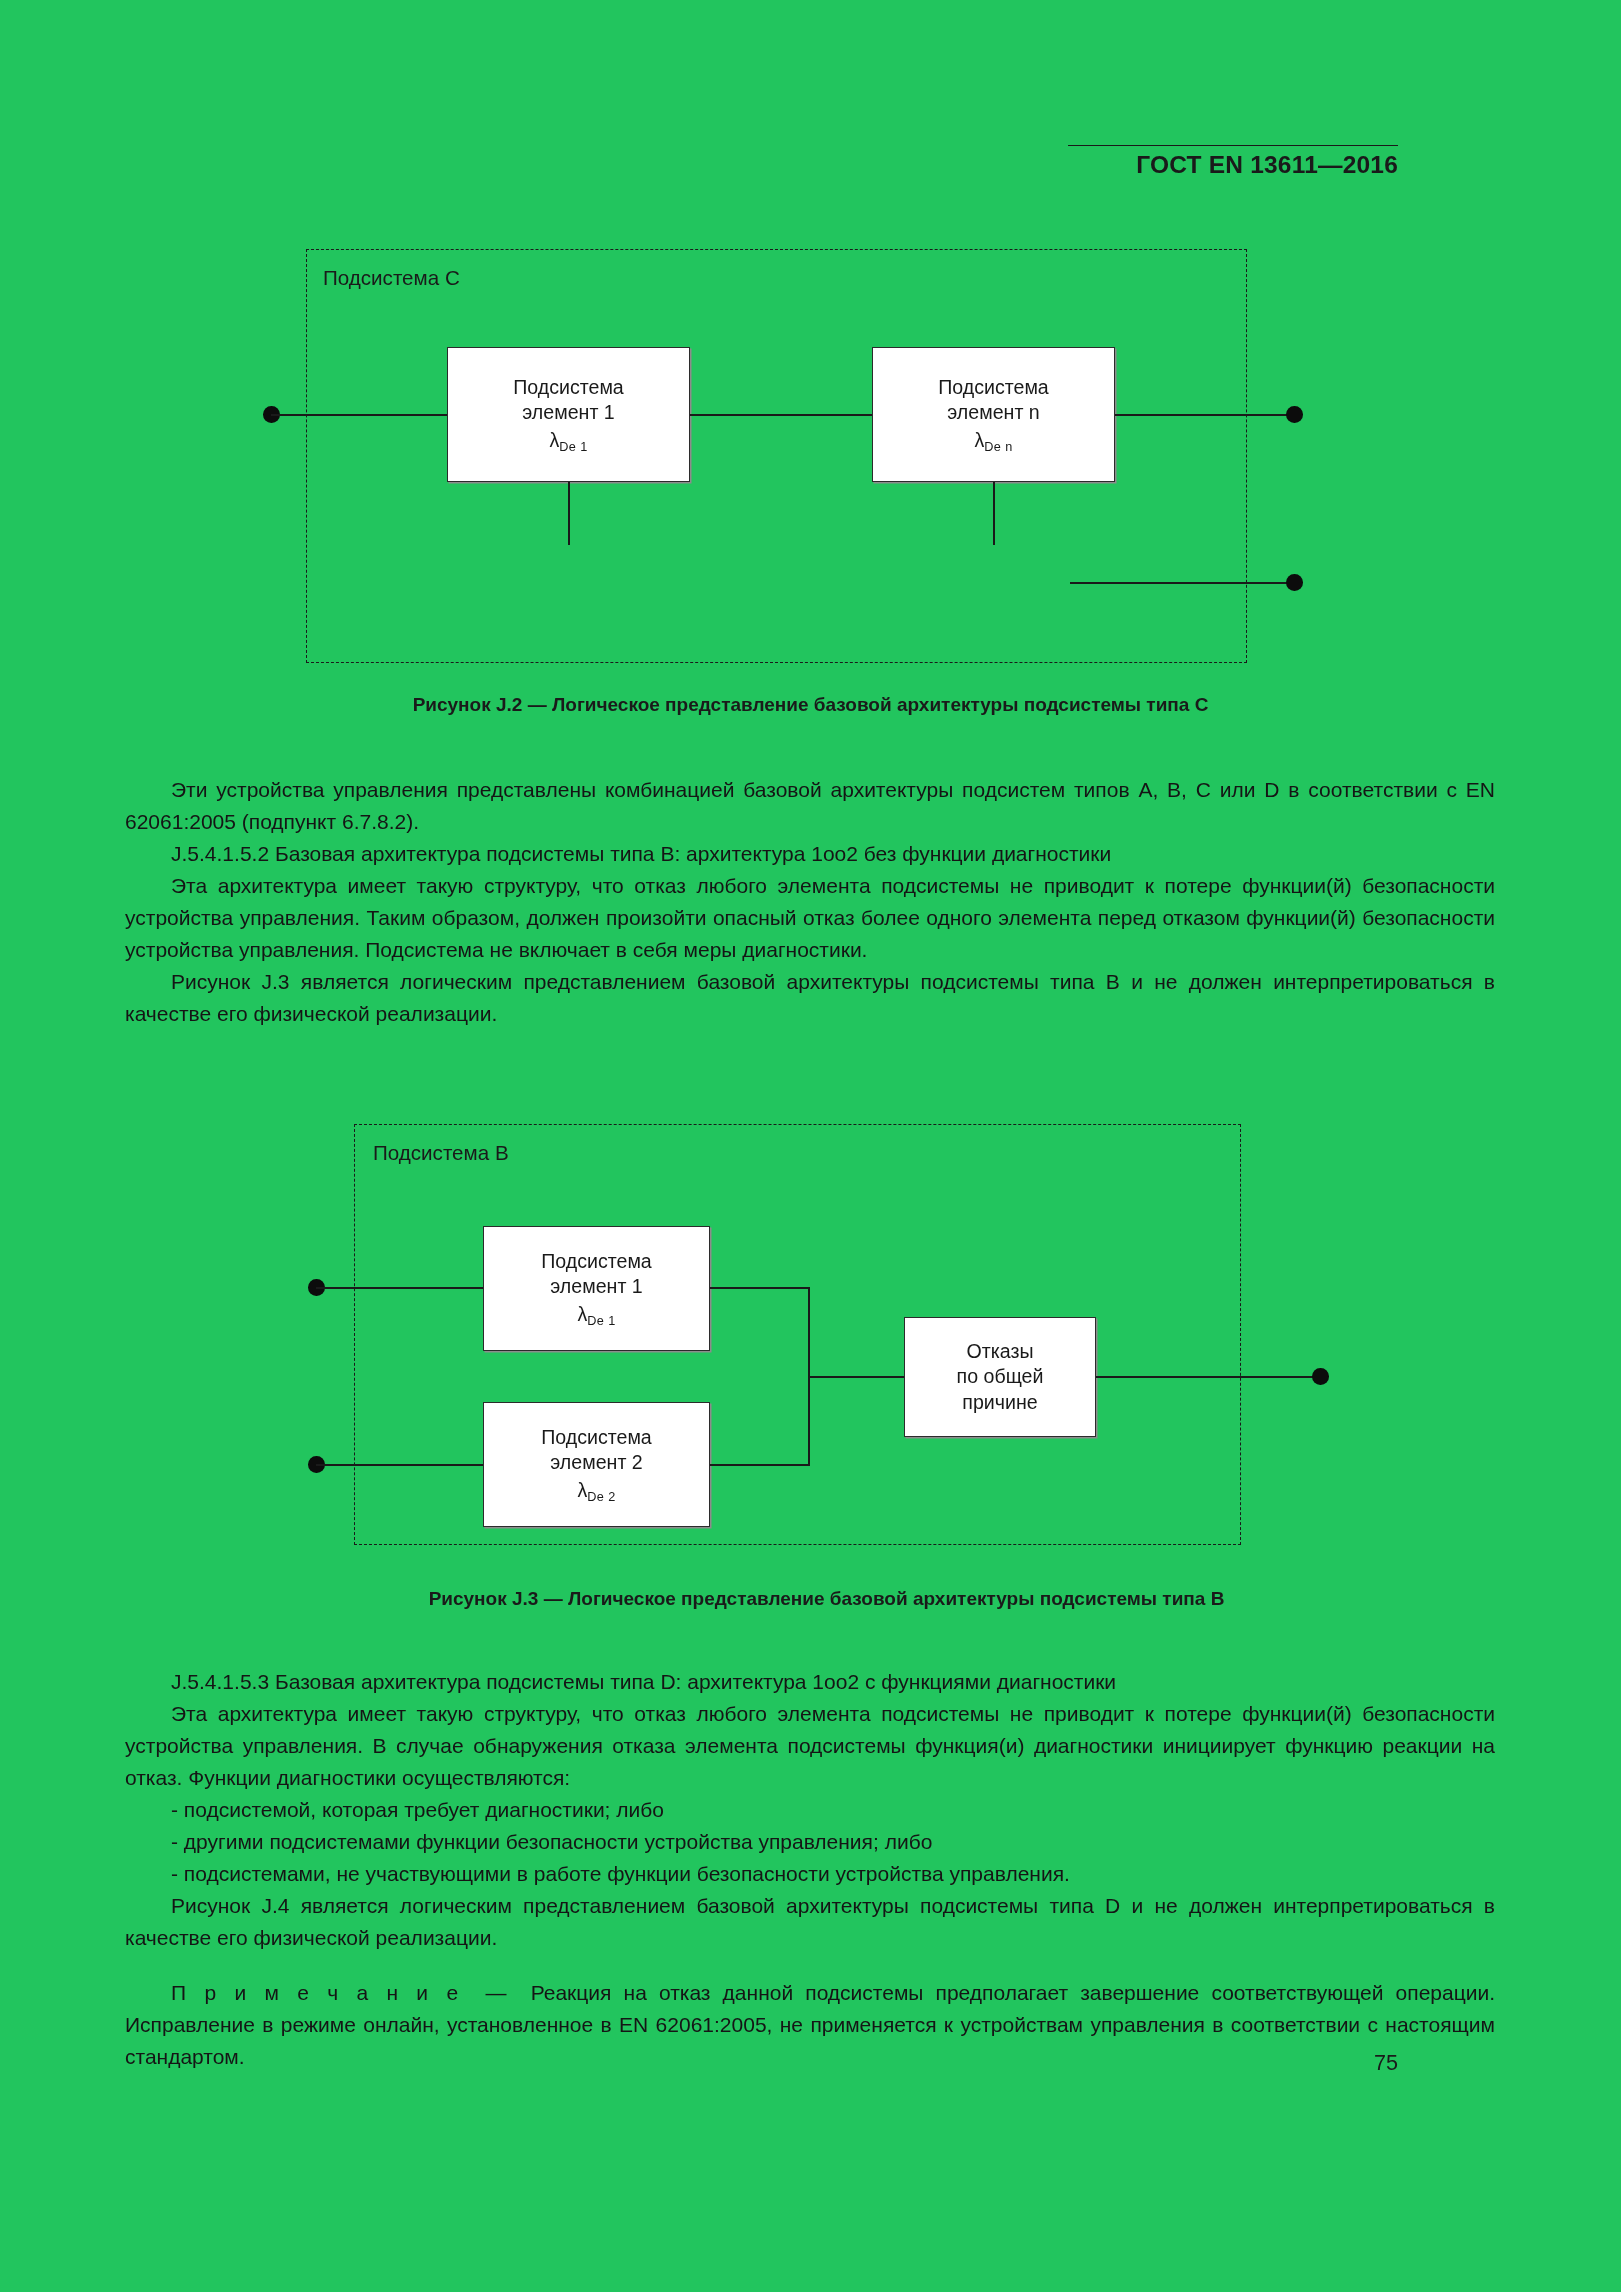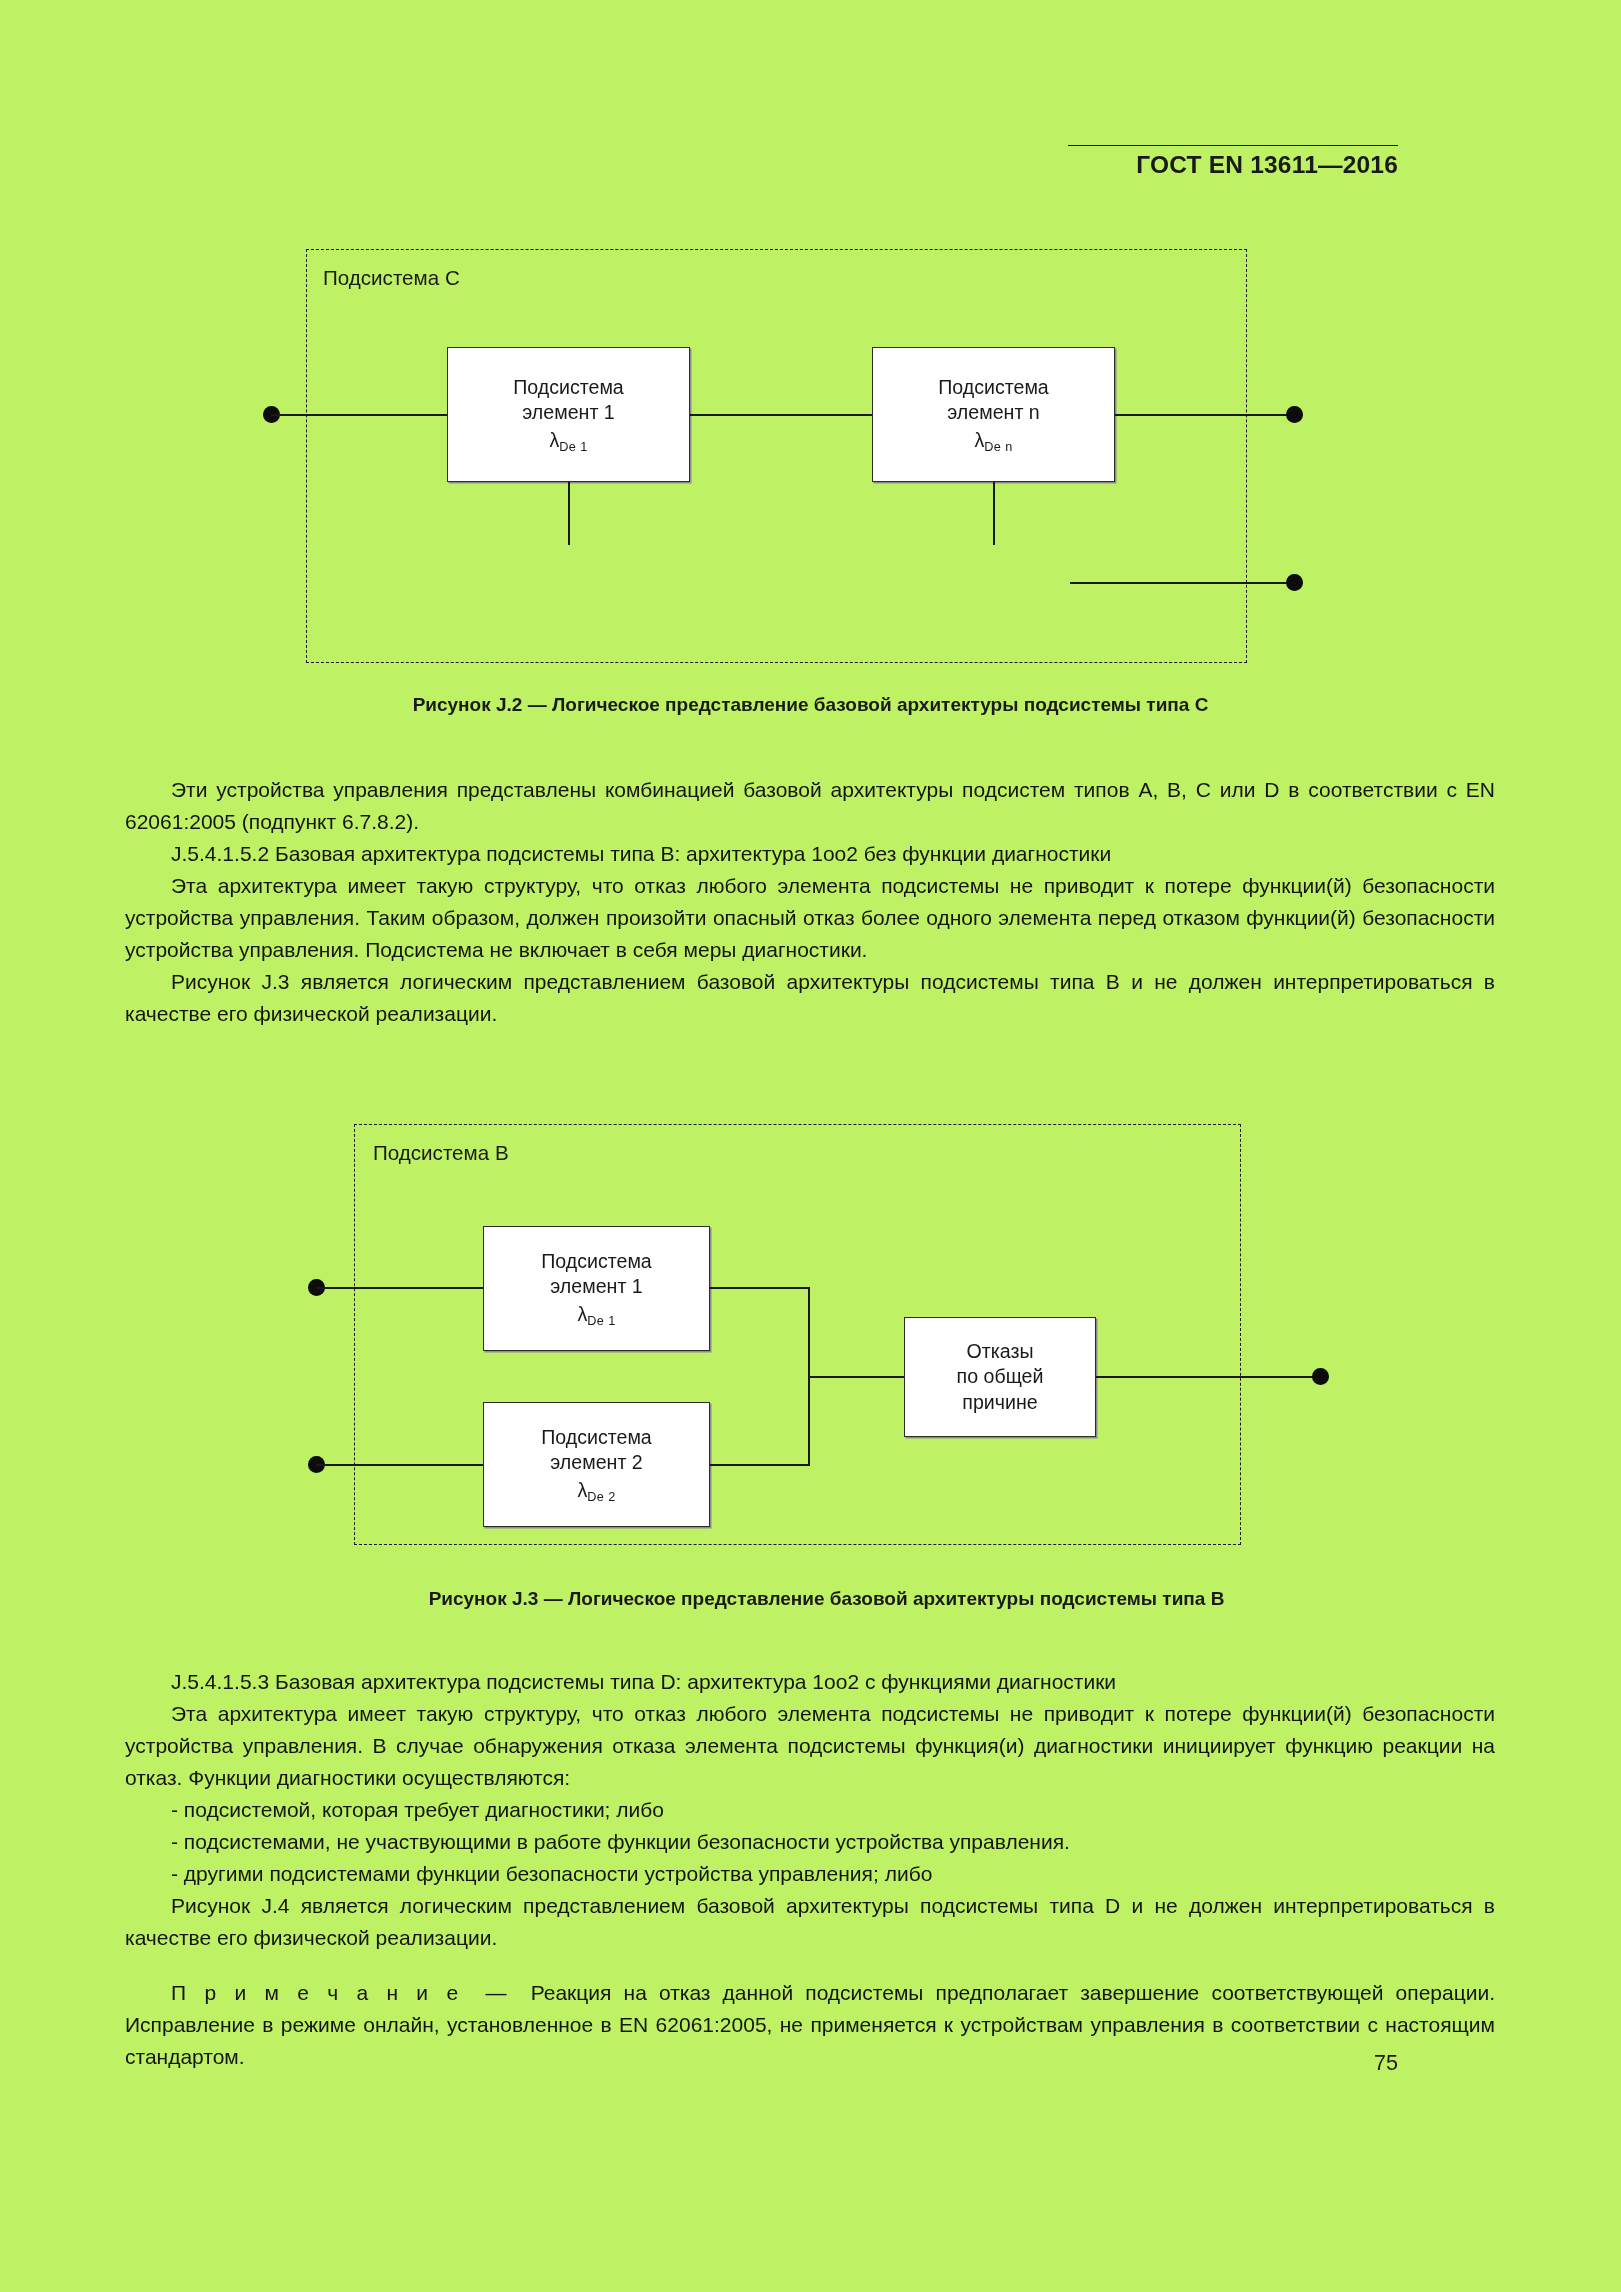--- a/index.html
+++ b/index.html
@@ -9,21 +9,21 @@
     background: #ffffff;
   }
   body {
     font-family: "Liberation Sans", sans-serif;
     color: #1a1a1a;
   }
   .page {
     position: relative;
     width: 1621px;
     height: 2293px;
-    background: #bef264;
+    background: #22c55e;
     overflow: hidden;
   }
 
   
   .header {
     position: absolute;
     top: 145px;
     left: 0;
     right: 0;
     height: 39px;
@@ -238,22 +238,22 @@
       <div class="dot" style="left:1296px; top:262px;"></div>
     </div>
 
     <div class="fig-caption" style="top:482px;">Рисунок J.3 — Логическое представление базовой архитектуры подсистемы типа B</div>
   </div>
 
   <div class="textblock" style="top:1666px;">
     <p class="p indent nojust">J.5.4.1.5.3 Базовая архитектура подсистемы типа D: архитектура 1оо2 с функциями диагностики</p>
     <p class="p indent">Эта архитектура имеет такую структуру, что отказ любого элемента подсистемы не приводит к потере функции(й) безопасности устройства управления. В случае обнаружения отказа элемента подсистемы функция(и) диагностики инициирует функцию реакции на отказ. Функции диагностики осуществляются:</p>
     <p class="p indent nojust">- подсистемой, которая требует диагностики; либо</p>
+    <p class="p indent nojust">- другими подсистемами функции безопасности устройства управления; либо</p>
     <p class="p indent nojust">- подсистемами, не участвующими в работе функции безопасности устройства управления.</p>
-    <p class="p indent nojust">- другими подсистемами функции безопасности устройства управления; либо</p>
     <p class="p indent">Рисунок J.4 является логическим представлением базовой архитектуры подсистемы типа D и не должен интерпретироваться в качестве его физической реализации.</p>
     <p class="p indent" style="margin-top:23px;"><span class="spaced">П р и м е ч а н и е</span>&nbsp;&nbsp;<span>—</span>&nbsp;&nbsp;<span>Реакция на отказ данной подсистемы предполагает завершение соответствующей операции. Исправление в режиме онлайн, установленное в EN 62061:2005, не применяется к устройствам управления в соответствии с настоящим стандартом.</span></p>
   </div>
 
   <div class="page-number">75</div>
 
 </div>
 
 
 </body></html>

